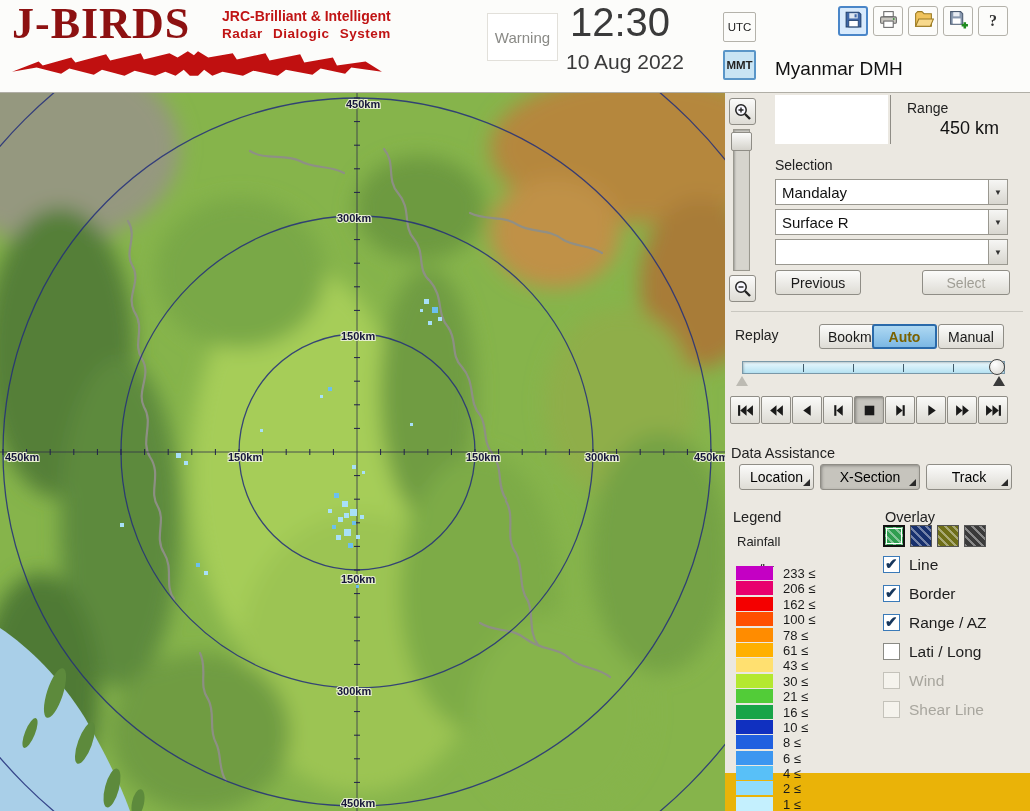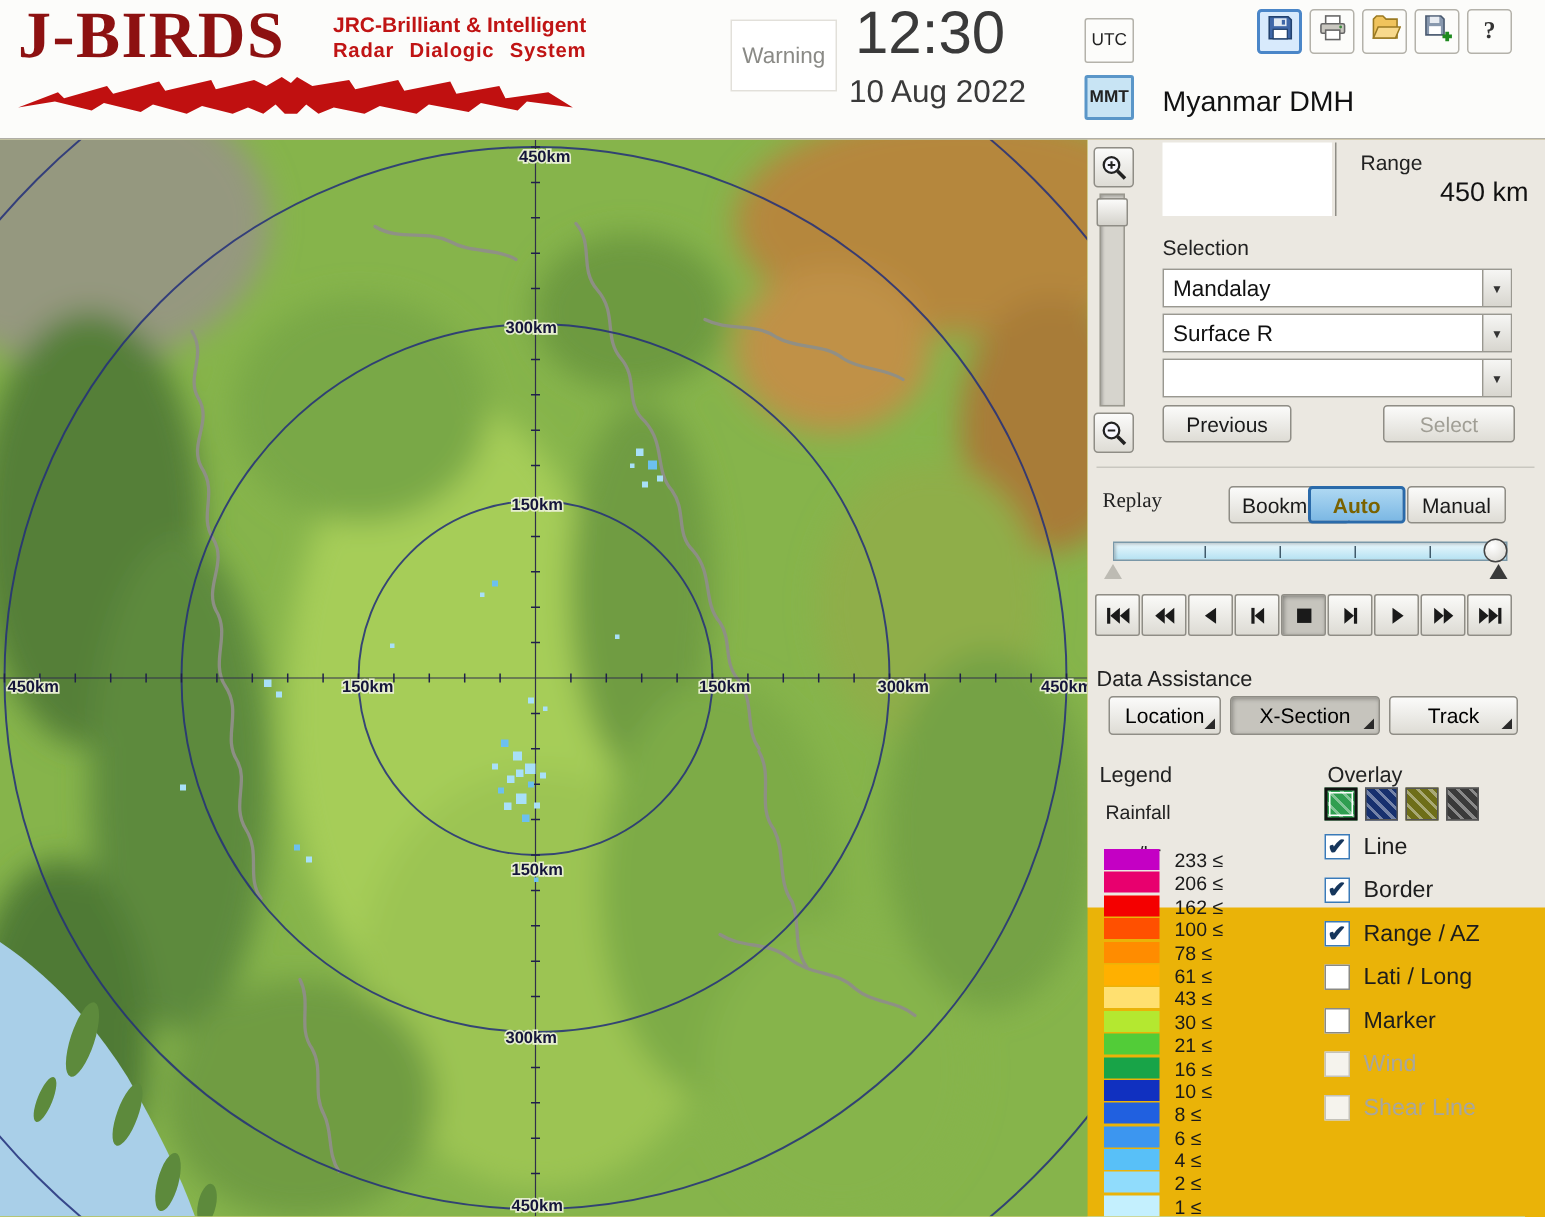--- a/index.html
+++ b/index.html
@@ -30,50 +30,50 @@
               display:flex; align-items:center; justify-content:center; cursor:pointer; }
   .tool-btn.active { background:#d8eafc; border:2px solid #4a86c8; }
   .station-name { position:absolute; left:775px; top:58px; font-size:19px; color:#111; }
 
   
   .map { position:absolute; left:0; top:93px; width:725px; height:718px; overflow:hidden; background:#86b44b; }
   #map-labels text { font-family:"Liberation Sans",sans-serif; font-size:11px; font-weight:700;
                      fill:#15153a; paint-order:stroke; stroke:#e6eecf; stroke-width:2.2px; }
 
   
-  .side { position:absolute; left:725px; top:93px; width:305px; height:512px; background:#ebe8e1;padding-left:34px; }
+  .side { position:absolute; left:725px; top:93px; width:305px; height:680px; background:#ebe8e1;padding-left:34px; }
   .btn-sq { position:absolute; width:27px; height:27px; border:1px solid #8f8d86; border-radius:3px;
             background:linear-gradient(#fbfbfa,#dedcd5); display:flex; align-items:center; justify-content:center; cursor:pointer; }
   .zoom-in { left:4px; top:5px; } .zoom-out { left:4px; top:182px; }
   .zoom-track { position:absolute; left:8px; top:36px; width:17px; height:142px; background:#d6d4cd;
                 border:1px solid #9a988f; box-shadow:inset 1px 1px 2px rgba(0,0,0,.25); }
   .zoom-thumb { position:absolute; left:-3px; top:2px; width:21px; height:19px;
                 background:linear-gradient(#fbfbfa,#d4d2cb); border:1px solid #8f8d86; border-radius:2px; }
 
   .range-box { position:absolute; left:50px; top:2px; width:113px; height:49px; background:#fff; }
   .range-divider { position:absolute; left:165px; top:2px; width:1px; height:49px; background:#8f8d86; }
   .range-label { position:absolute; left:182px; top:7px; font-size:14px; color:#222; }
-  .range-value { position:absolute; left:192px; top:25px; width:102px; text-align:right; font-size:18px; color:#111; }
+  .range-value { position:absolute; left:172px; top:25px; width:102px; text-align:right; font-size:18px; color:#111; }
   .sel-label { position:absolute; left:50px; top:64px; font-size:14px; color:#222; }
 
   .combo { position:absolute; left:50px; width:233px; height:26px; background:#fff; border:1px solid #9a9890;
            display:flex; cursor:pointer; }
   .combo .val { flex:1; padding:4px 6px; font-size:15px; color:#111; white-space:nowrap; overflow:hidden; }
   .combo .arrow { width:19px; border-left:1px solid #9a9890; background:linear-gradient(#f6f6f4,#d8d6cf);
                   display:flex; align-items:center; justify-content:center; font-size:8px; color:#333; }
 
   .btn { position:absolute; display:flex; align-items:center; justify-content:center;
          border:1px solid #8f8d86; border-radius:3px; background:linear-gradient(#fbfbfa,#dedcd5);
          font-size:14px; color:#1a1a1a; cursor:pointer; }
   .btn.disabled { color:#a09e95; }
   .prev-btn { left:50px; top:177px; width:86px; height:25px; }
   .sel-btn  { left:197px; top:177px; width:88px; height:25px; }
   .hr1 { position:absolute; left:6px; top:218px; width:292px; height:1px; background:#c9c7c0; }
 
-  .replay-label { position:absolute; left:10px; top:234px; font-size:14px; color:#222;font-family:Liberation Serif, serif; }
+  .replay-label { position:absolute; left:10px; top:234px; font-size:14px; color:#222; }
   .bookmark-btn { left:60px; top:231px; width:81px; height:25px; }
   .auto-btn { left:147px; top:231px; width:65px; height:25px;
               background:linear-gradient(#aed8f2,#7cb8e4); border:2px solid #2a6aaa; color:#7a6200; font-weight:700; }
   .manual-btn { left:213px; top:231px; width:66px; height:25px; }
   .menu-corner { position:relative; }
   .menu-corner::after { content:""; position:absolute; right:3px; bottom:3px; width:0; height:0;
                         border-left:7px solid transparent; border-bottom:7px solid #2a2a2a; }
 
   .time-slider { position:absolute; left:17px; top:268px; width:263px; height:13px;
                  background:linear-gradient(#eaf8fd,#b6e2f2); border:1px solid #7a98a8;
@@ -494,24 +494,20 @@
           <span class="ov-label">Border</span>
         </div>
         <div class="ov-row">
           <span class="check checked"></span>
           <span class="ov-label">Range / AZ</span>
         </div>
         <div class="ov-row">
           <span class="check"></span>
           <span class="ov-label">Lati / Long</span>
         </div>
-        <div class="ov-row">
-          <span class="check"></span>
-          <span class="ov-label">Marker</span>
-        </div>
         <div class="ov-row disabled">
           <span class="check dis"></span>
           <span class="ov-label">Wind</span>
         </div>
         <div class="ov-row disabled">
           <span class="check dis"></span>
           <span class="ov-label">Shear Line</span>
         </div>
       </div>
   </div>

